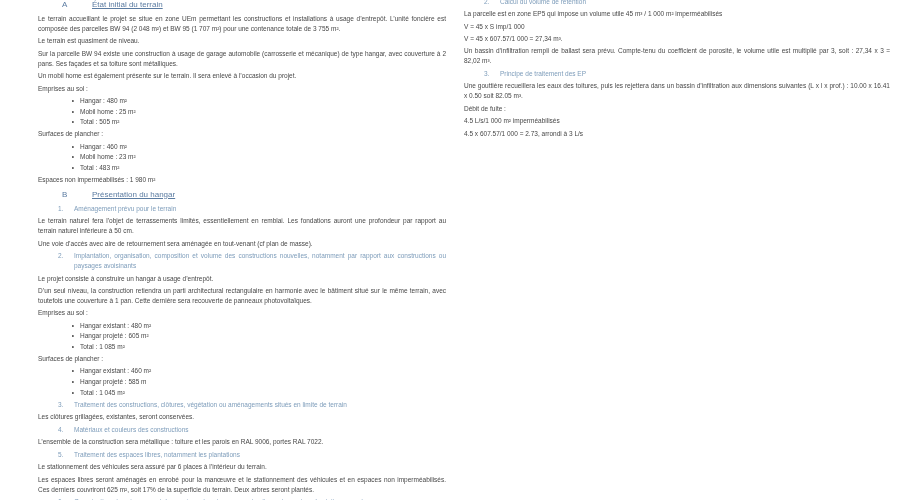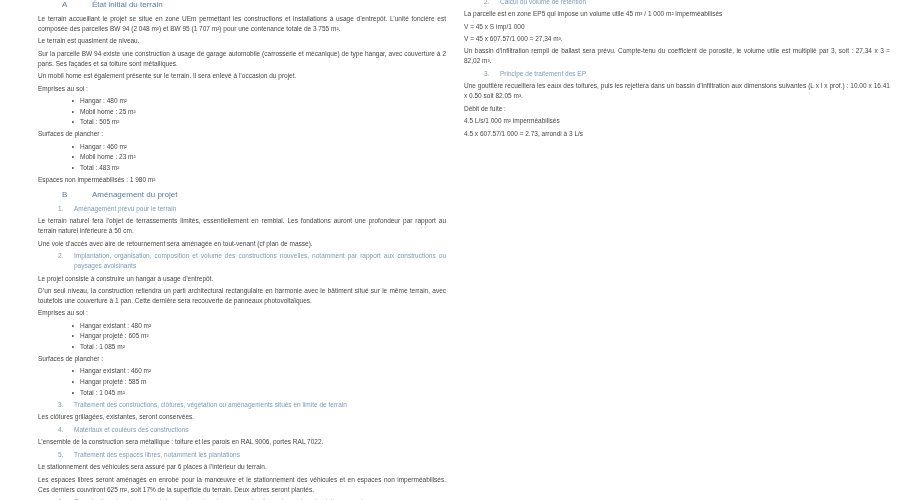--- a/index.html
+++ b/index.html
@@ -45,21 +45,21 @@
   .bullet + .para, .bullet + .heading-sub { margin-top: 2px; }
 
   .heading-main {
     display: flex;
     color: #5a7ba1;
     font-size: 8px;
     line-height: 10px;
     margin: 5px 0 4px 24px;
   }
   .heading-main .num { flex: 0 0 30px; }
-  .heading-main .txt { }
+  .heading-main .txt { text-decoration: underline; }
 
   .heading-sub {
     display: flex;
     color: #7d9cba;
     margin: 1.6px 0 2.6px 0;
     padding-left: 20px;
   }
   .heading-sub .num { flex: 0 0 16px; }
   .heading-sub .txt { flex: 1; text-align: justify; }
 </style>
@@ -99,21 +99,21 @@
           <span class="marker">•</span>
           <span>Mobil home : 23 m²</span>
         </div>
         <div class="blk bullet">
           <span class="marker">•</span>
           <span>Total : 483 m²</span>
         </div>
         <div class="blk para">Espaces non imperméabilisés : 1 980 m²</div>
         <div class="blk heading-main">
           <span class="num">B</span>
-          <span class="txt">Aménagement du projet</span>
+          <span class="txt">Présentation du hangar</span>
         </div>
         <div class="blk heading-sub">
           <span class="num">1.</span>
           <span class="txt">Aménagement prévu pour le terrain</span>
         </div>
         <div class="blk para">Le terrain naturel fera l’objet de terrassements limités, essentiellement en remblai. Les fondations auront une profondeur par rapport au terrain naturel inférieure à 50 cm.</div>
         <div class="blk para">Une voie d’accès avec aire de retournement sera aménagée en tout-venant (cf plan de masse).</div>
         <div class="blk heading-sub">
           <span class="num">2.</span>
           <span class="txt">Implantation, organisation, composition et volume des constructions nouvelles, notamment par rapport aux constructions ou paysages avoisinants</span>

